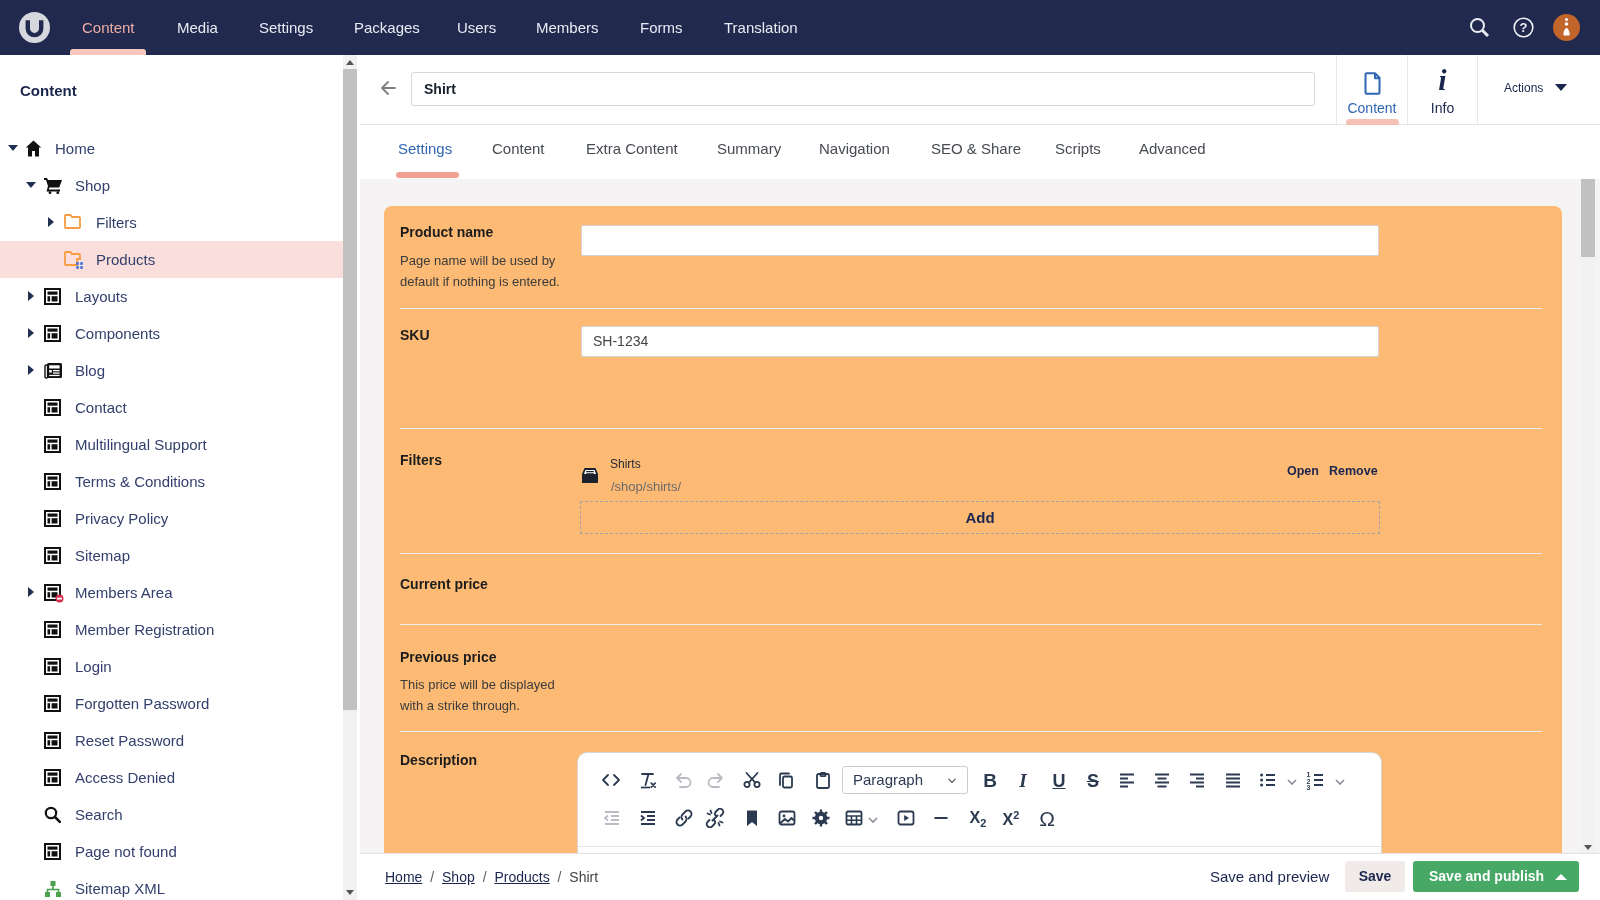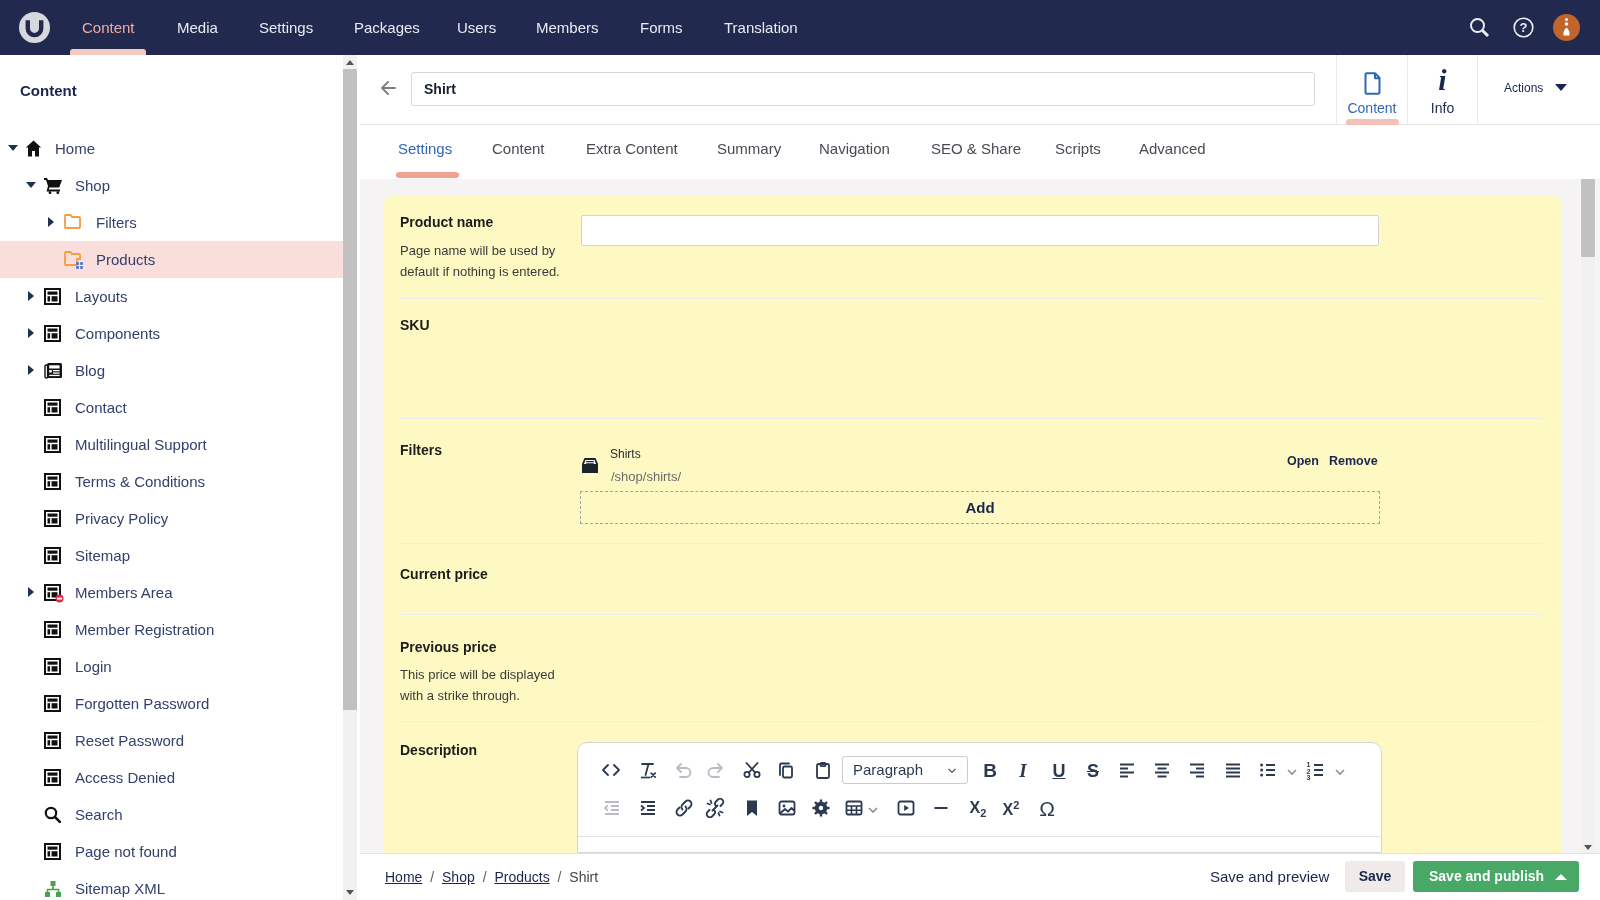--- a/index.html
+++ b/index.html
@@ -33,21 +33,21 @@
   .appdiv { position:absolute; top:0; height:70px; border-left:1px solid #e9e9e9; }
   .applabel { position:absolute; width:100%; text-align:center; top:45px; font-size:14px; }
   #actions { position:absolute; left:1144px; top:26px; font-size:12px; color:#1b264f; }
 
   #tabbar { position:absolute; left:360px; top:125px; width:1240px; height:54px; background:#fff; z-index:5; }
   .tab { position:absolute; top:15px; font-size:15px; color:#474b52; white-space:nowrap; }
   .tab.active { color:#3166b3; }
   #tabpill { position:absolute; left:36px; top:47px; width:63px; height:6px; background:#f0a191; border-radius:3px; }
 
   #content-bg { position:absolute; left:360px; top:179px; width:1240px; height:674px; background:#f5f3f3; }
-  #panel { position:absolute; left:24px; top:17px; width:1178px; height:657px; background:#fef9c3; border-radius:8px 8px 0 0; }
+  #panel { position:absolute; left:24px; top:27px; width:1178px; height:657px; background:#fdba74; border-radius:8px 8px 0 0; }
 
   .flabel { position:absolute; font-size:14px; font-weight:bold; color:#1c1c1c; }
   .fdesc  { position:absolute; font-size:13px; color:#3b3b3b; line-height:21px; white-space:nowrap; }
   .finput { position:absolute; left:197px; width:798px; height:31px; border:1px solid #d4d4d4; border-radius:2px; font-size:14px; color:#444; line-height:29px; padding-left:11px; background:#fff; }
   .fdivider { position:absolute; left:16px; width:1142px; height:1px; background:#ececec; }
 
   
   #footer { position:absolute; left:360px; top:853px; width:1240px; height:47px; background:#fff; border-top:1px solid #e2e2e2; }
   #breadcrumb { position:absolute; left:25px; top:15px; font-size:14px; color:#5c5c5c; } #breadcrumb i { font-style:normal; margin:0 4px; color:#5c5c5c; }
   #breadcrumb a { color:#1b264f; text-decoration:underline; }
@@ -334,20 +334,21 @@
 
 <div id="content-bg">
   <div id="panel">
 
     <div class="flabel" style="left:16px;top:18px;">Product name</div>
     <div class="fdesc" style="left:16px;top:44px;">Page name will be used by<br>default if nothing is entered.</div>
     <div class="finput" style="top:19px;"></div>
     <div class="fdivider" style="top:102px;"></div>
 
     <div class="flabel" style="left:16px;top:121px;">SKU</div>
+    <div class="finput" style="top:120px;">SH-1234</div>
     <div class="fdivider" style="top:222px;"></div>
 
     <div class="flabel" style="left:16px;top:246px;">Filters</div>
     <svg class="abs" style="left:198px;top:262px" width="16" height="15" viewBox="0 0 16 15">
       <path d="M2.5 0 h11 l2.5 6 v9 h-16 v-9 z" fill="#1c222b"></path>
       <path d="M3.5 2 h9 l1.5 4 h-12 z" fill="#fff"></path>
       <path d="M4.2 3 h7.6 v1 H4.2 z M4.2 4.8 h7.6 v1 H4.2 z" fill="#1c222b"></path>
     </svg>
     <div class="abs" style="left:226px;top:251px;font-size:12px;color:#1d2736;">Shirts</div>
     <div class="abs" style="left:227px;top:273px;font-size:13px;color:#6a6a6a;">/shop/shirts/</div>

